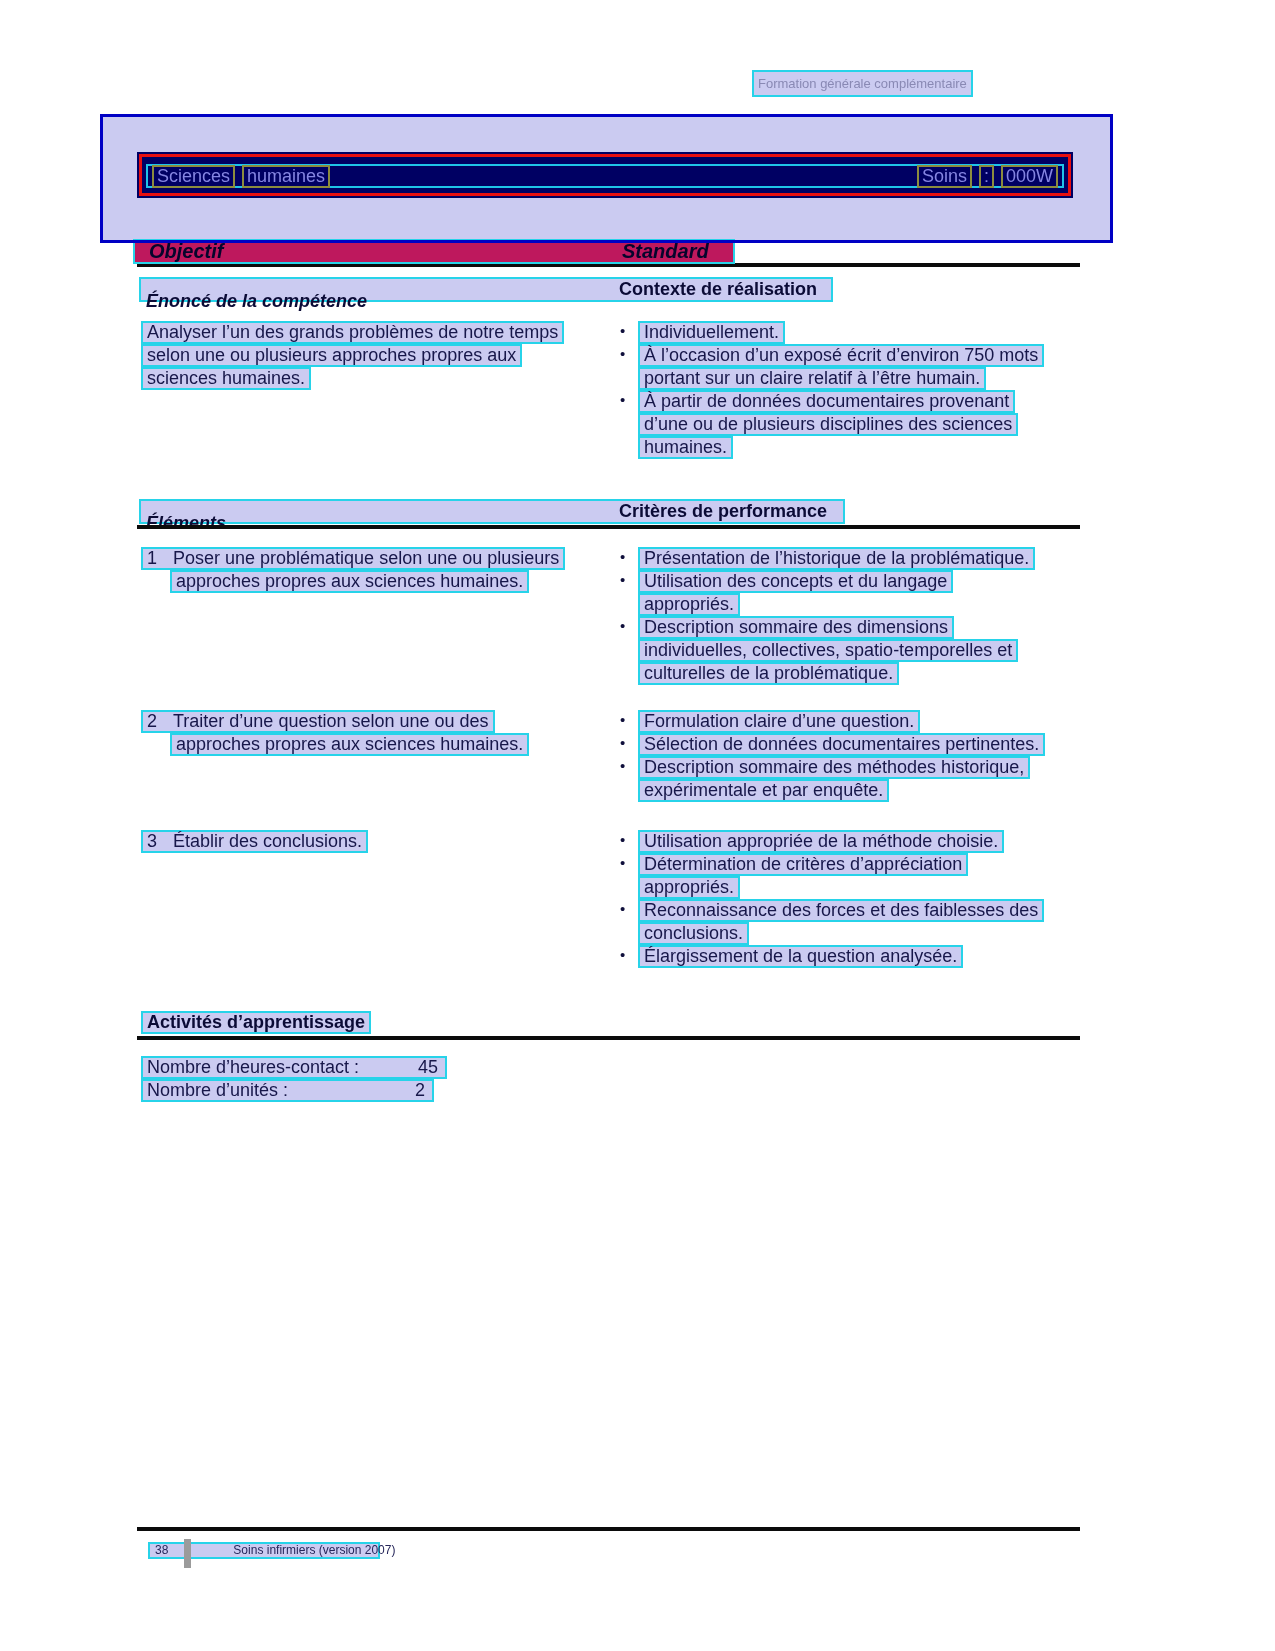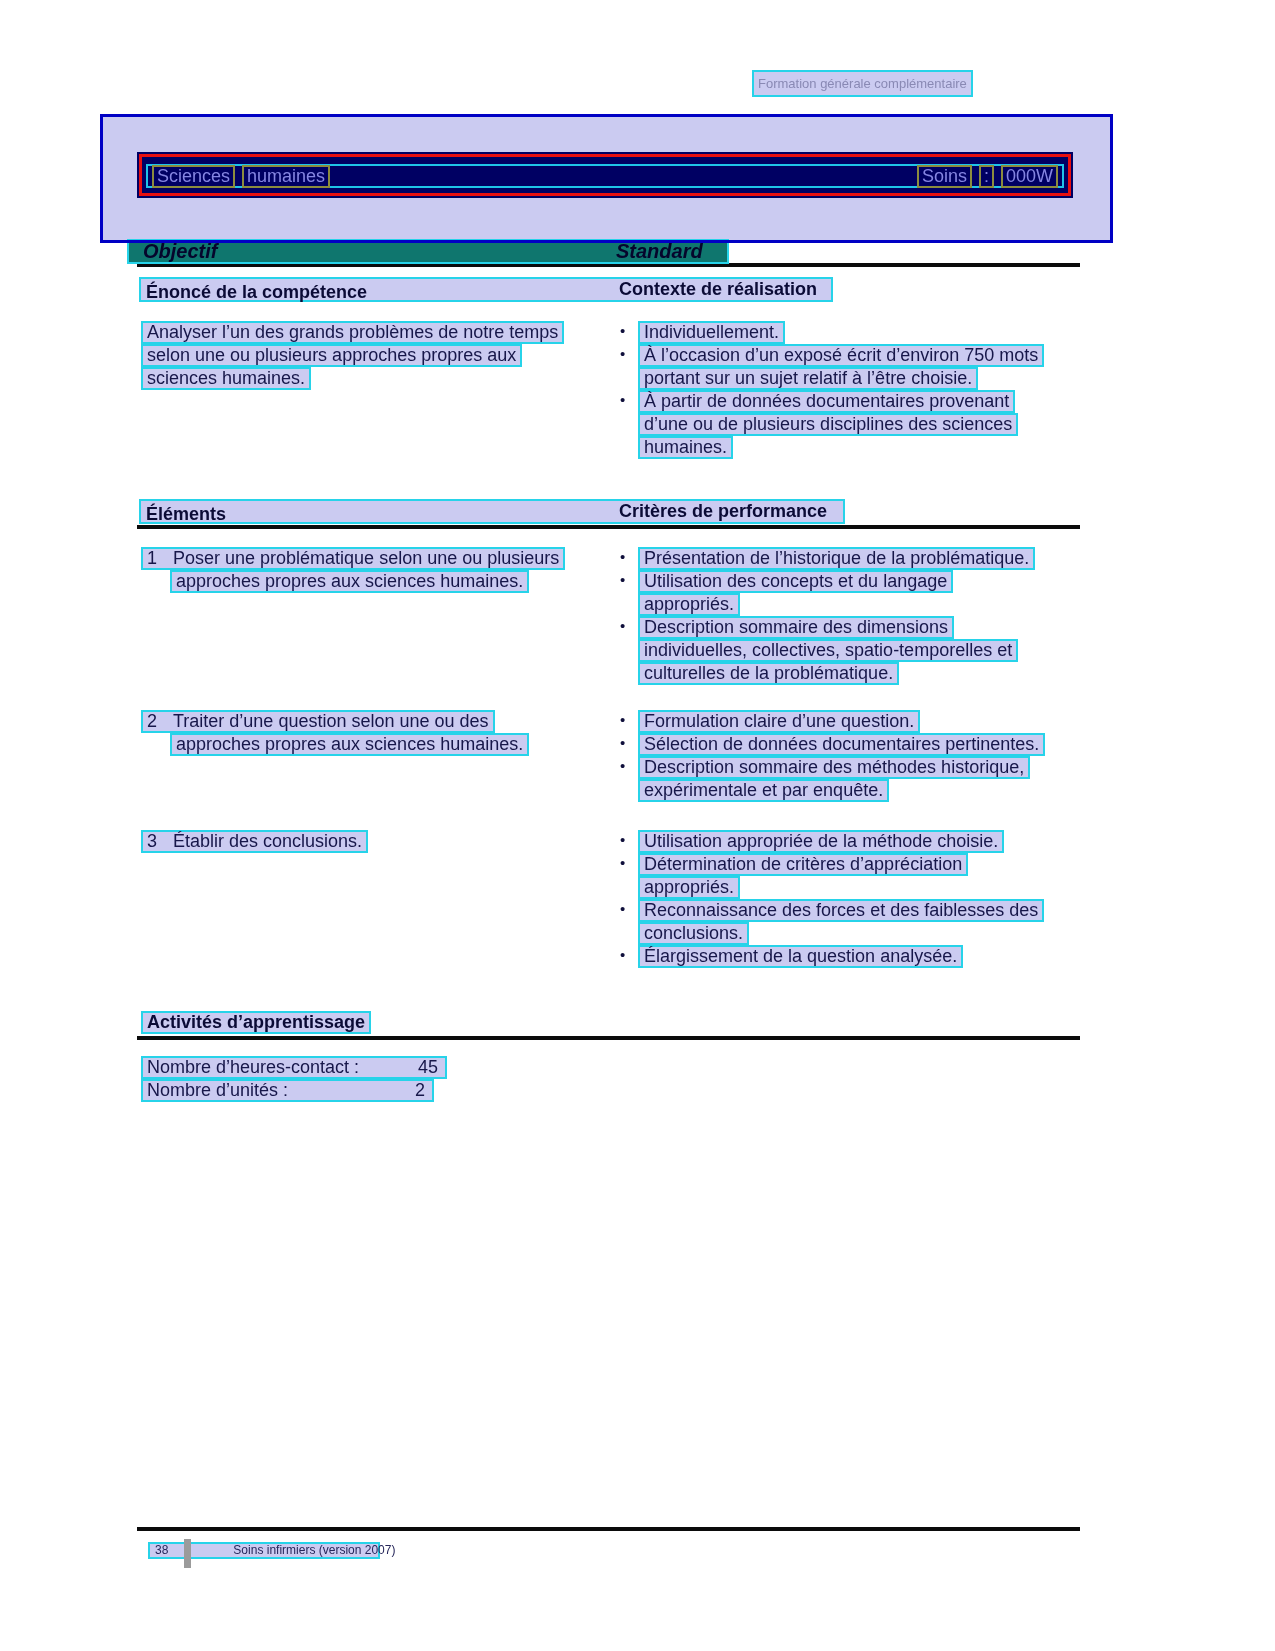--- a/index.html
+++ b/index.html
@@ -41,34 +41,34 @@
   .banner-inner { width:100%; height:100%; border:3px solid #e80f0f; background:#000063; position:relative; box-sizing:border-box;padding-left:36px; }
   .banner-line {
     position:absolute; left:4px; right:4px; top:7px; bottom:5px; border:2px solid #1fc4e8;
     display:flex; justify-content:space-between; align-items:center; padding:0 4px; box-sizing:border-box;
   }
   .banner-words { display:flex; gap:7px; }
   .bword { border:2px solid #8c8c3e; color:#8585e2; font-size:18px; line-height:19px; padding:0 3px; white-space:nowrap; }
 
   
   .obj-box {
-    position:absolute; left:127px; top:239px; width:602px; height:25px; box-sizing:border-box;
-    background:#0f766e; border:2px solid #27d3e9; z-index:4;
+    position:absolute; left:133px; top:239px; width:602px; height:25px; box-sizing:border-box;
+    background:#be185d; border:2px solid #27d3e9; z-index:4;
     font-style:italic; font-weight:bold; font-size:20px; line-height:21px; color:#05052c;text-decoration:underline;
   }
   .obj-box .oleft { position:absolute; left:14px; top:0; }
   .obj-box .oright { position:absolute; left:487px; top:0; }
 
   
   .row-head {
     position:absolute; left:139px; height:25px; box-sizing:border-box;
     background:#cbcbf1; border:2px solid #27d3e9;
     font-weight:bold; font-size:18px; line-height:21px; color:#0b0b36;
   }
-  .row-head .rh-left { position:absolute; left:5px; top:3px; white-space:nowrap; }
+  .row-head .rh-left { position:absolute; left:5px; top:12px; white-space:nowrap;font-style:italic; }
   .row-head .rh-right { position:absolute; left:478px; top:0; white-space:nowrap; }
 
   .rule { position:absolute; left:137px; width:943px; height:4px; background:#0b0b0b; }
 
   
   .act-head { position:absolute; left:141px; top:1011px; font-weight:bold; color:#0b0b36; }
 
   
   .nombre {
     position:absolute; left:141px; height:23px; box-sizing:border-box;
@@ -129,21 +129,21 @@
   </div>
 
   <div class="col" style="left:617px; top:321px;">
     <div class="crit">
       <span class="bullet">•</span>
       <div class="line">Individuellement.</div>
     </div>
     <div class="crit">
       <span class="bullet">•</span>
       <div class="line">À l’occasion d’un exposé écrit d’environ 750 mots</div>
-      <div class="line">portant sur un sujet relatif à l’être choisie.</div>
+      <div class="line">portant sur un claire relatif à l’être humain.</div>
     </div>
     <div class="crit">
       <span class="bullet">•</span>
       <div class="line">À partir de données documentaires provenant</div>
       <div class="line">d’une ou de plusieurs disciplines des sciences</div>
       <div class="line">humaines.</div>
     </div>
   </div>
 
   <div class="row-head" style="top:499px; width:706px;padding-left:12px;">

